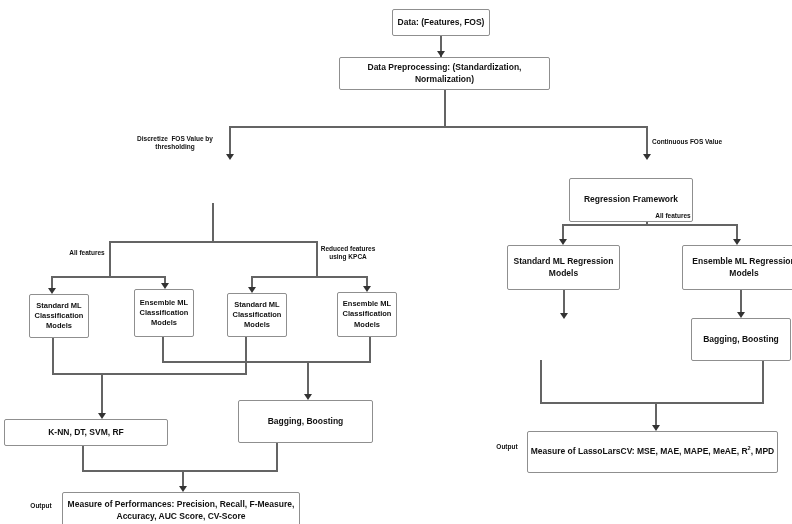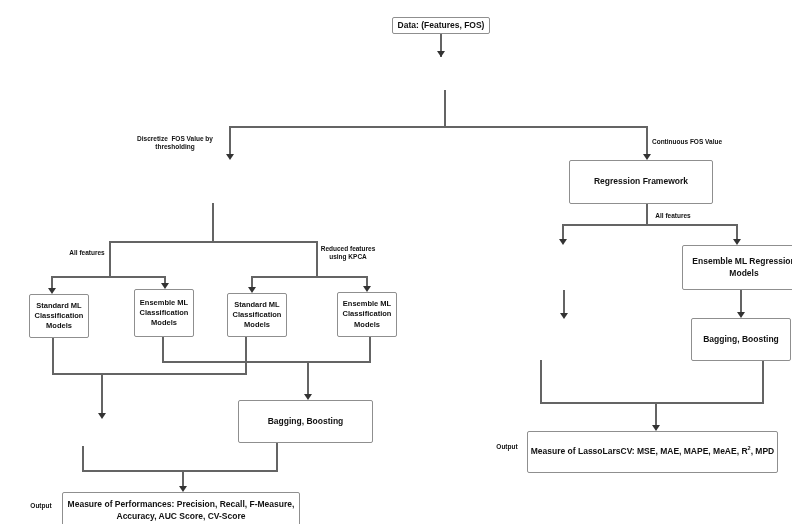--- a/index.html
+++ b/index.html
@@ -91,43 +91,52 @@
   <i class="arr" style="left:363px;top:286px"></i>
   <i class="arr" style="left:98px;top:413px"></i>
   <i class="arr" style="left:304px;top:394px"></i>
   <i class="arr" style="left:179px;top:486px"></i>
   <i class="arr" style="left:559px;top:239px"></i>
   <i class="arr" style="left:733px;top:239px"></i>
   <i class="arr" style="left:560px;top:313px"></i>
   <i class="arr" style="left:737px;top:312px"></i>
   <i class="arr" style="left:652px;top:425px"></i>
 
-  <div class="node" style="left:392px;top:17px;width:98px;height:17px">
+  <div class="node" style="left:392px;top:9px;width:98px;height:27px">
     <span class="nl">Data: (Features, FOS)</span>
   </div>
-  <div class="node" style="left:569px;top:160px;width:144px;height:44px">
+  <div class="node" style="left:339px;top:57px;width:211px;height:33px">
+    <span class="nl">Data Preprocessing: (Standardization, Normalization)</span>
+  </div>
+  <div class="node" style="left:569px;top:178px;width:124px;height:44px">
     <span class="nl">Regression Framework</span>
   </div>
   <div class="node small" style="left:29px;top:294px;width:60px;height:44px">
     <span class="nl">Standard ML Classification Models</span>
   </div>
   <div class="node small" style="left:134px;top:289px;width:60px;height:48px">
     <span class="nl">Ensemble ML Classification Models</span>
   </div>
   <div class="node small" style="left:227px;top:293px;width:60px;height:44px">
     <span class="nl">Standard ML Classification Models</span>
   </div>
   <div class="node small" style="left:337px;top:292px;width:60px;height:45px">
     <span class="nl">Ensemble ML Classification Models</span>
   </div>
+  <div class="node" style="left:4px;top:419px;width:164px;height:27px">
+    <span class="nl">K-NN, DT, SVM, RF</span>
+  </div>
   <div class="node" style="left:238px;top:400px;width:135px;height:43px">
     <span class="nl">Bagging, Boosting</span>
   </div>
   <div class="node" style="left:62px;top:492px;width:238px;height:37px">
     <span class="nl">Measure of Performances: Precision, Recall, F-Measure, Accuracy, AUC Score, CV-Score</span>
+  </div>
+  <div class="node" style="left:507px;top:245px;width:113px;height:45px">
+    <span class="nl">Standard ML Regression Models</span>
   </div>
   <div class="node" style="left:682px;top:245px;width:124px;height:45px">
     <span class="nl">Ensemble ML Regression Models</span>
   </div>
   <div class="node" style="left:691px;top:318px;width:100px;height:43px">
     <span class="nl">Bagging, Boosting</span>
   </div>
   <div class="node" style="left:527px;top:431px;width:251px;height:42px">
     <span class="nl"><span>Measure of LassoLarsCV: MSE, MAE, MAPE, MeAE, R</span><sup>2</sup><span>, MPD</span></span>
   </div>

